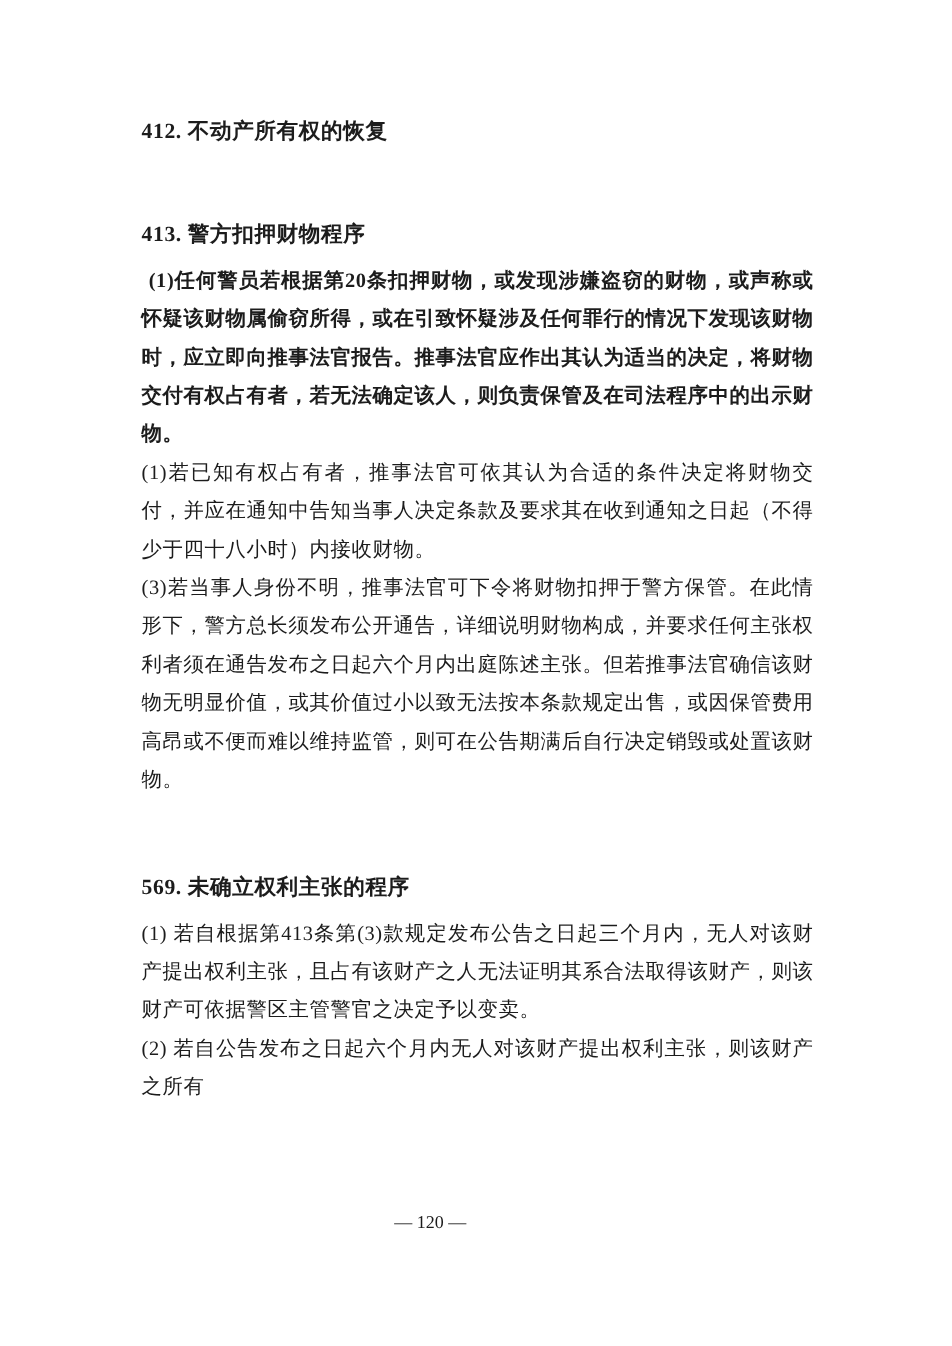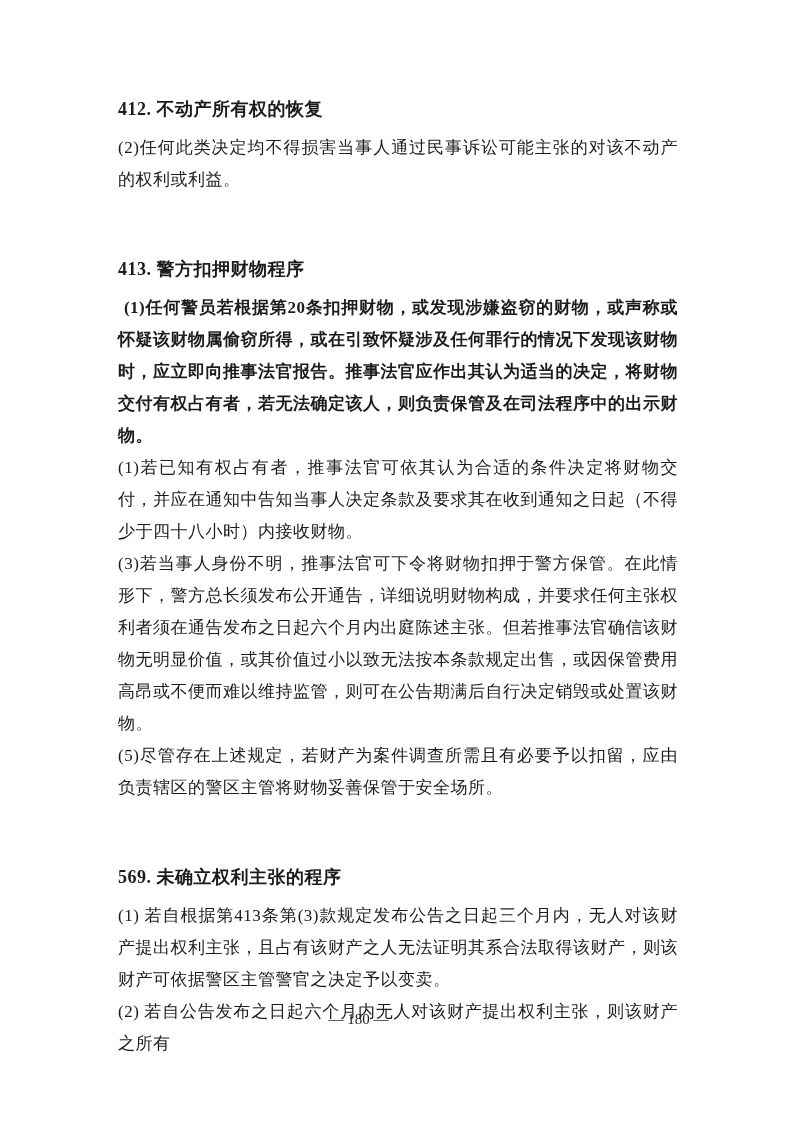--- a/index.html
+++ b/index.html
@@ -57,33 +57,31 @@
   }
 </style>
 </head>
 <body>
 
 <div class="page">
   <div class="content">
 
     <div class="section">
       <h2 class="section-title">412. 不动产所有权的恢复</h2>
-      <p class="para">(2)任何此类决定均不得损害当事人通过民事诉讼可能主张的对该不动产的权利或利益。</p>
     </div>
 
     <div class="section">
       <h2 class="section-title">413. 警方扣押财物程序</h2>
       <p class="para first-space">(1)任何警员若根据第20条扣押财物，或发现涉嫌盗窃的财物，或声称或怀疑该财物属偷窃所得，或在引致怀疑涉及任何罪行的情况下发现该财物时，应立即向推事法官报告。推事法官应作出其认为适当的决定，将财物交付有权占有者，若无法确定该人，则负责保管及在司法程序中的出示财物。</p>
       <p class="para">(1)若已知有权占有者，推事法官可依其认为合适的条件决定将财物交付，并应在通知中告知当事人决定条款及要求其在收到通知之日起（不得少于四十八小时）内接收财物。</p>
       <p class="para">(3)若当事人身份不明，推事法官可下令将财物扣押于警方保管。在此情形下，警方总长须发布公开通告，详细说明财物构成，并要求任何主张权利者须在通告发布之日起六个月内出庭陈述主张。但若推事法官确信该财物无明显价值，或其价值过小以致无法按本条款规定出售，或因保管费用高昂或不便而难以维持监管，则可在公告期满后自行决定销毁或处置该财物。</p>
-      <p class="para">(5)尽管存在上述规定，若财产为案件调查所需且有必要予以扣留，应由负责辖区的警区主管将财物妥善保管于安全场所。</p>
     </div>
 
     <div class="section">
       <h2 class="section-title">569. 未确立权利主张的程序</h2>
       <p class="para">(1) 若自根据第413条第(3)款规定发布公告之日起三个月内，无人对该财产提出权利主张，且占有该财产之人无法证明其系合法取得该财产，则该财产可依据警区主管警官之决定予以变卖。</p>
       <p class="para">(2) 若自公告发布之日起六个月内无人对该财产提出权利主张，则该财产之所有</p>
     </div>
 
   </div>
 
-  <div class="footer">— 180 —</div>
+  <div class="footer">— 120 —</div>
 </div>
 
 </body></html>

